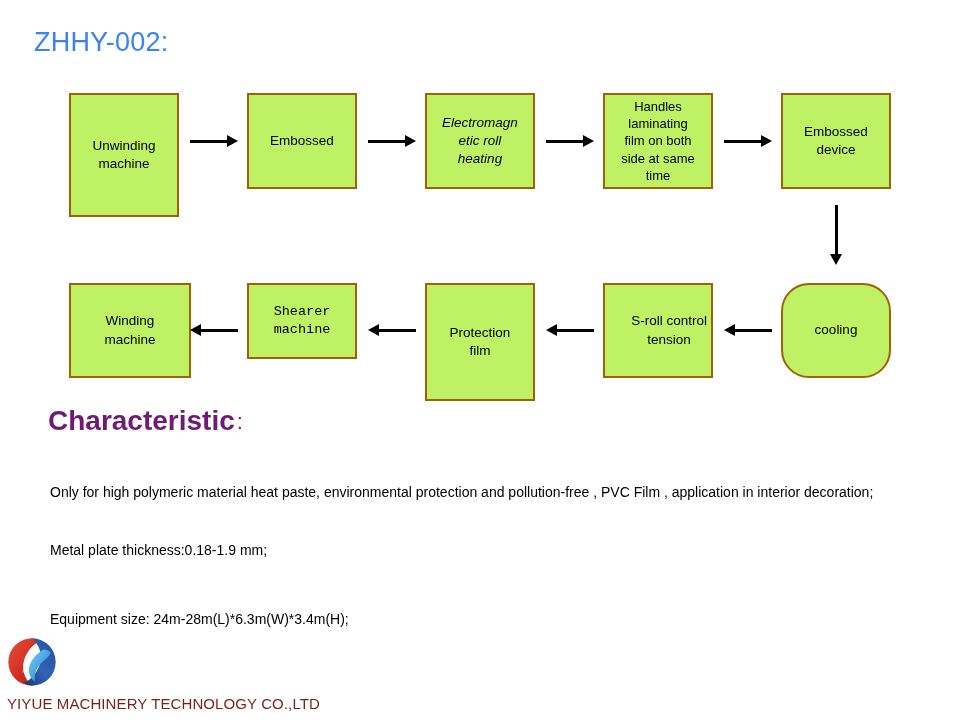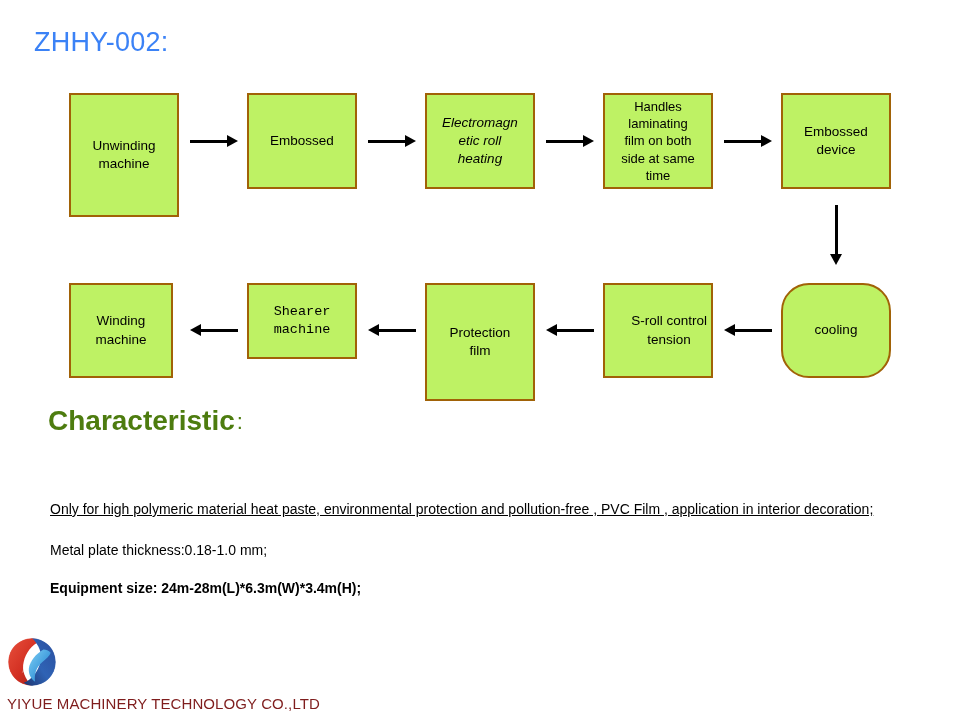--- a/index.html
+++ b/index.html
@@ -108,40 +108,40 @@
   }
 
   
   #characteristic-heading {
     position: absolute;
     left: 48px;
     top: 405px;
     font-size: 28px;
     font-weight: 700;
     white-space: nowrap;
-    color: #4d7c0f;
+    color: #701a75;
   }
   #characteristic-heading .colon {
     font-weight: 400;
     font-size: 22px;
     padding-left: 2px;
     vertical-align: 1px;
   }
 
   .char-para {
     position: absolute;
     left: 50px;
     font-size: 14px;
     line-height: 22px;
     color: #000;
     width: 880px;
   }
-  #char-para-0 { top: 498px; text-decoration: underline; }
+  #char-para-0 { top: 481px; }
   #char-para-1 { top: 539px; }
-  #char-para-2 { top: 577px; font-weight: bold; }
+  #char-para-2 { top: 608px; }
 
   
   #company-logo {
     position: absolute;
     left: 6px;
     top: 636px;
     width: 52px;
     height: 52px;
   }
   #footer-company-name {
@@ -191,21 +191,21 @@
 tension</span>
     </div>
     <div class="flow-box" style="left: 425px; top: 283px; width: 110px; height: 118px;">
       <span class="box-label">Protection
 film</span>
     </div>
     <div class="flow-box" style="left: 247px; top: 283px; width: 110px; height: 76px; font-family: Liberation Mono, monospace;">
       <span class="box-label">Shearer
 machine</span>
     </div>
-    <div class="flow-box" style="left: 69px; top: 283px; width: 104px; height: 95px;">
+    <div class="flow-box" style="left: 69px; top: 283px; width: 122px; height: 95px;">
       <span class="box-label">Winding
 machine</span>
     </div>
     <div class="arrow-h right" style="left: 190px; top: 135px; width: 48px;">
       <span class="shaft"></span>
       <span class="head"></span>
     </div>
     <div class="arrow-h right" style="left: 368px; top: 135px; width: 48px;">
       <span class="shaft"></span>
       <span class="head"></span>
@@ -236,21 +236,21 @@
     </div>
     <div class="arrow-h left" style="left: 190px; top: 324px; width: 48px;">
       <span class="shaft"></span>
       <span class="head"></span>
     </div>
   </div>
 
 <div id="characteristic-heading"><span>Characteristic</span><span class="colon">:</span></div>
 
 <div class="char-para" id="char-para-0">Only for high polymeric material heat paste, environmental protection and pollution-free , PVC Film , application in interior decoration;</div>
-<div class="char-para" id="char-para-1">Metal plate thickness:0.18-1.0 mm;</div>
+<div class="char-para" id="char-para-1">Metal plate thickness:0.18-1.9 mm;</div>
 <div class="char-para" id="char-para-2">Equipment size: 24m-28m(L)*6.3m(W)*3.4m(H);</div>
 
 <div id="company-logo">
   <svg viewBox="0 0 100 100" width="52" height="52" aria-hidden="true">
     <defs>
       <linearGradient id="gRed" x1="0" y1="0" x2="1" y2="1">
         <stop offset="0%" stop-color="#E8503C"></stop>
         <stop offset="55%" stop-color="#D22F22"></stop>
         <stop offset="100%" stop-color="#97201A"></stop>
       </linearGradient>

